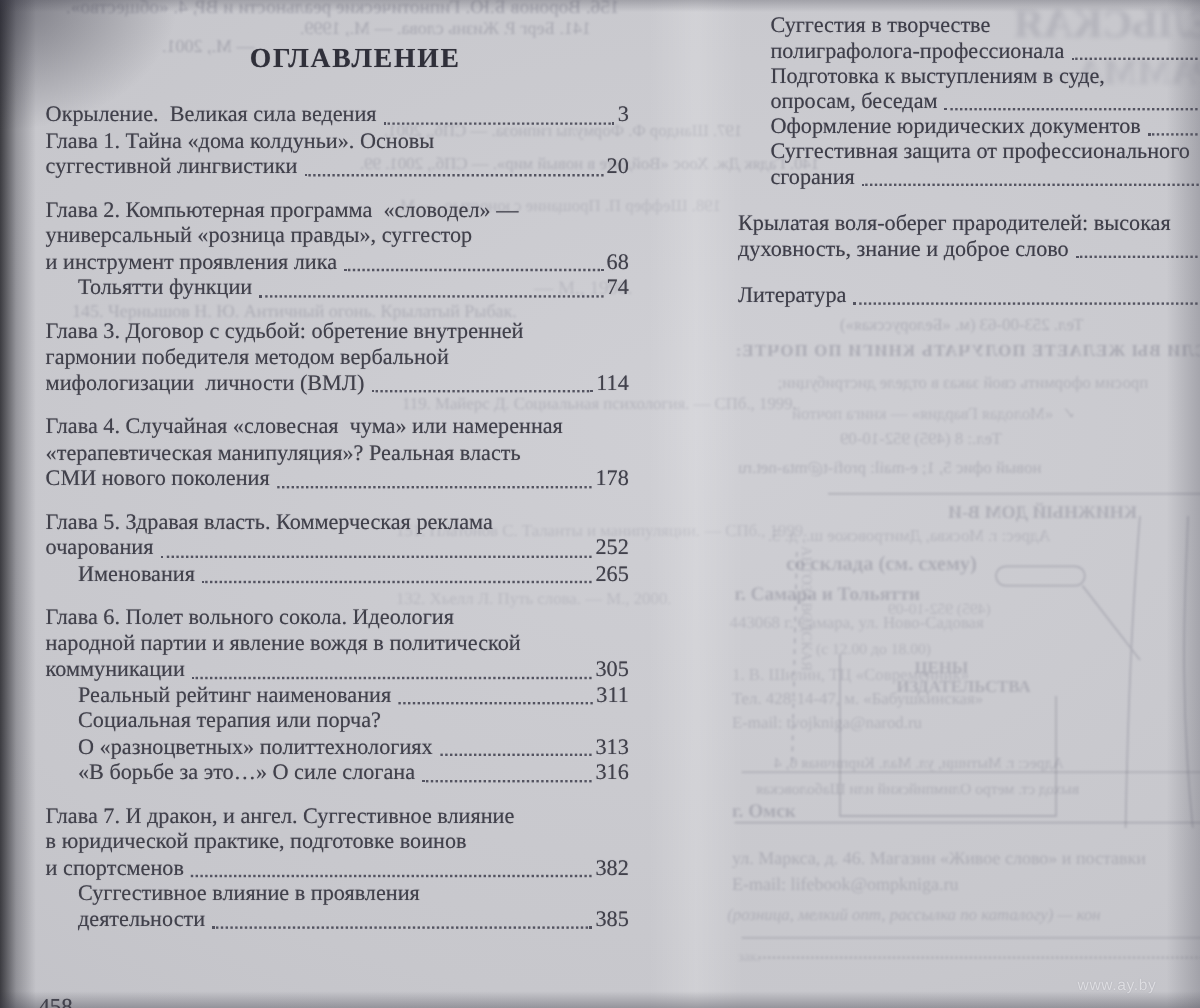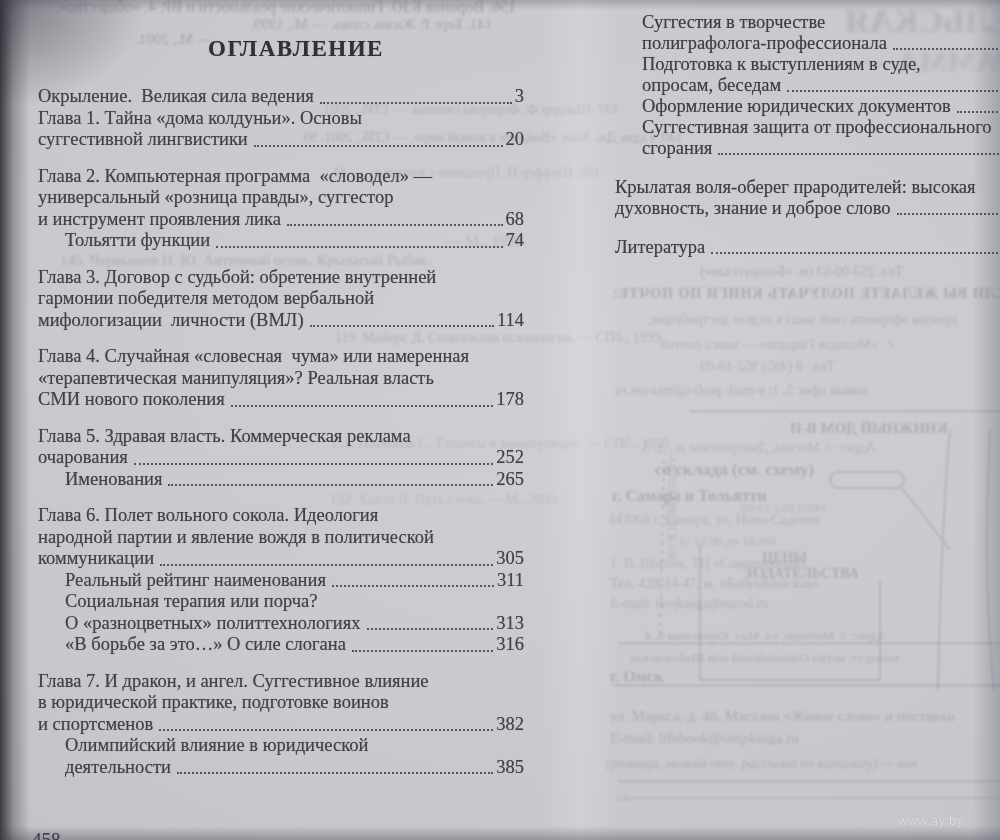--- a/index.html
+++ b/index.html
@@ -169,21 +169,21 @@
       </div>
       <div class="entry">
         <div class="line ind flex"><span class="ltxt">«В борьбе за это…» О силе слогана</span><span class="leader"></span><span class="pg">316</span></div>
       </div>
       <div class="entry gap">
         <div class="line">Глава 7. И дракон, и ангел. Суггестивное влияние</div>
         <div class="line">в юридической практике, подготовке воинов</div>
         <div class="line flex"><span class="ltxt">и спортсменов</span><span class="leader"></span><span class="pg">382</span></div>
       </div>
       <div class="entry">
-        <div class="line ind">Олимпийский влияние в юридической</div>
+        <div class="line ind">Суггестивное влияние в проявления</div>
         <div class="line ind flex"><span class="ltxt">деятельности</span><span class="leader"></span><span class="pg">385</span></div>
       </div>
     </div>
 </div>
 
 <div class="page-right">
   <div id="toc-right">
       <div class="entry">
         <div class="line ind">Суггестия в творчестве</div>
         <div class="line ind flex"><span class="ltxt">полиграфолога-профессионала</span><span class="leader"></span></div>

